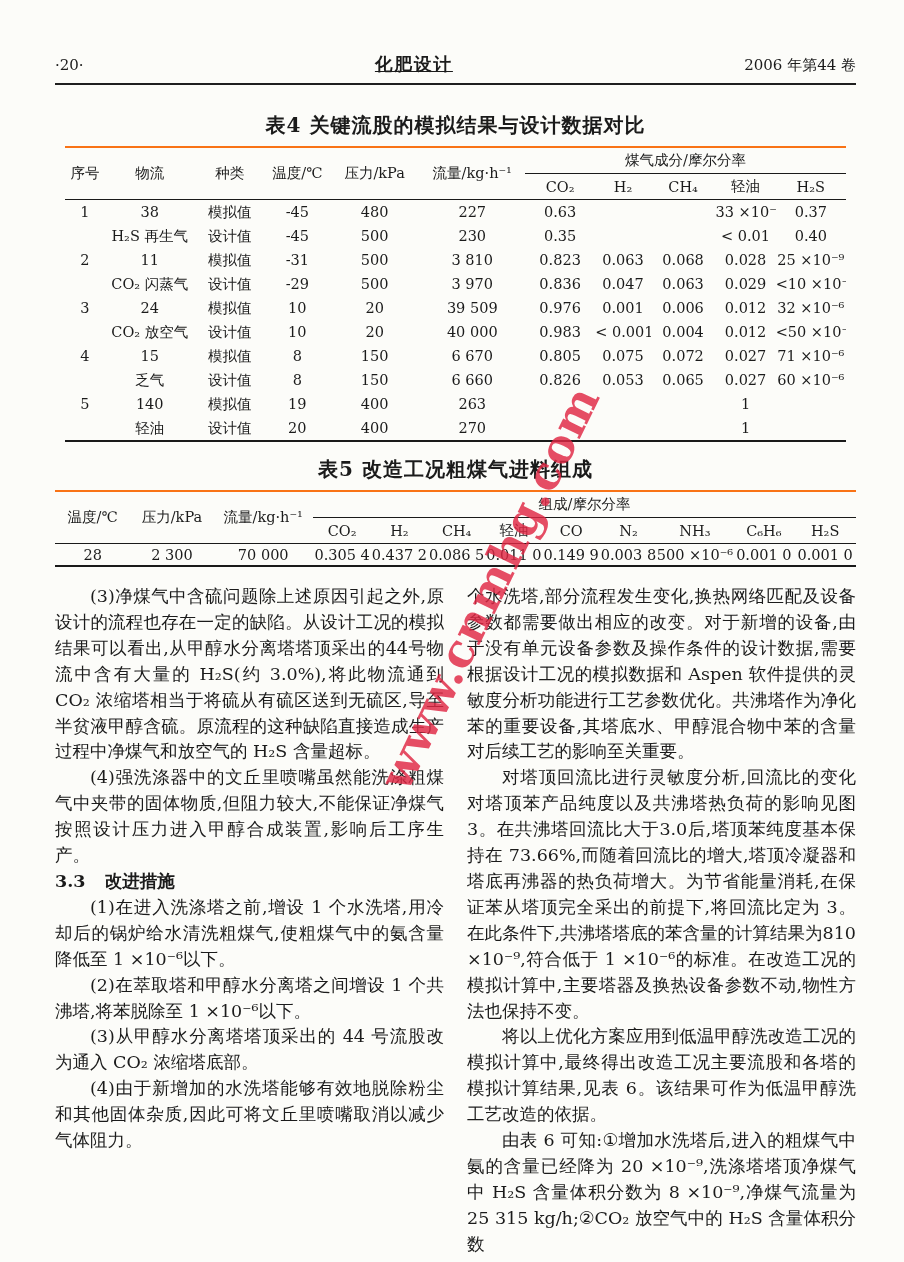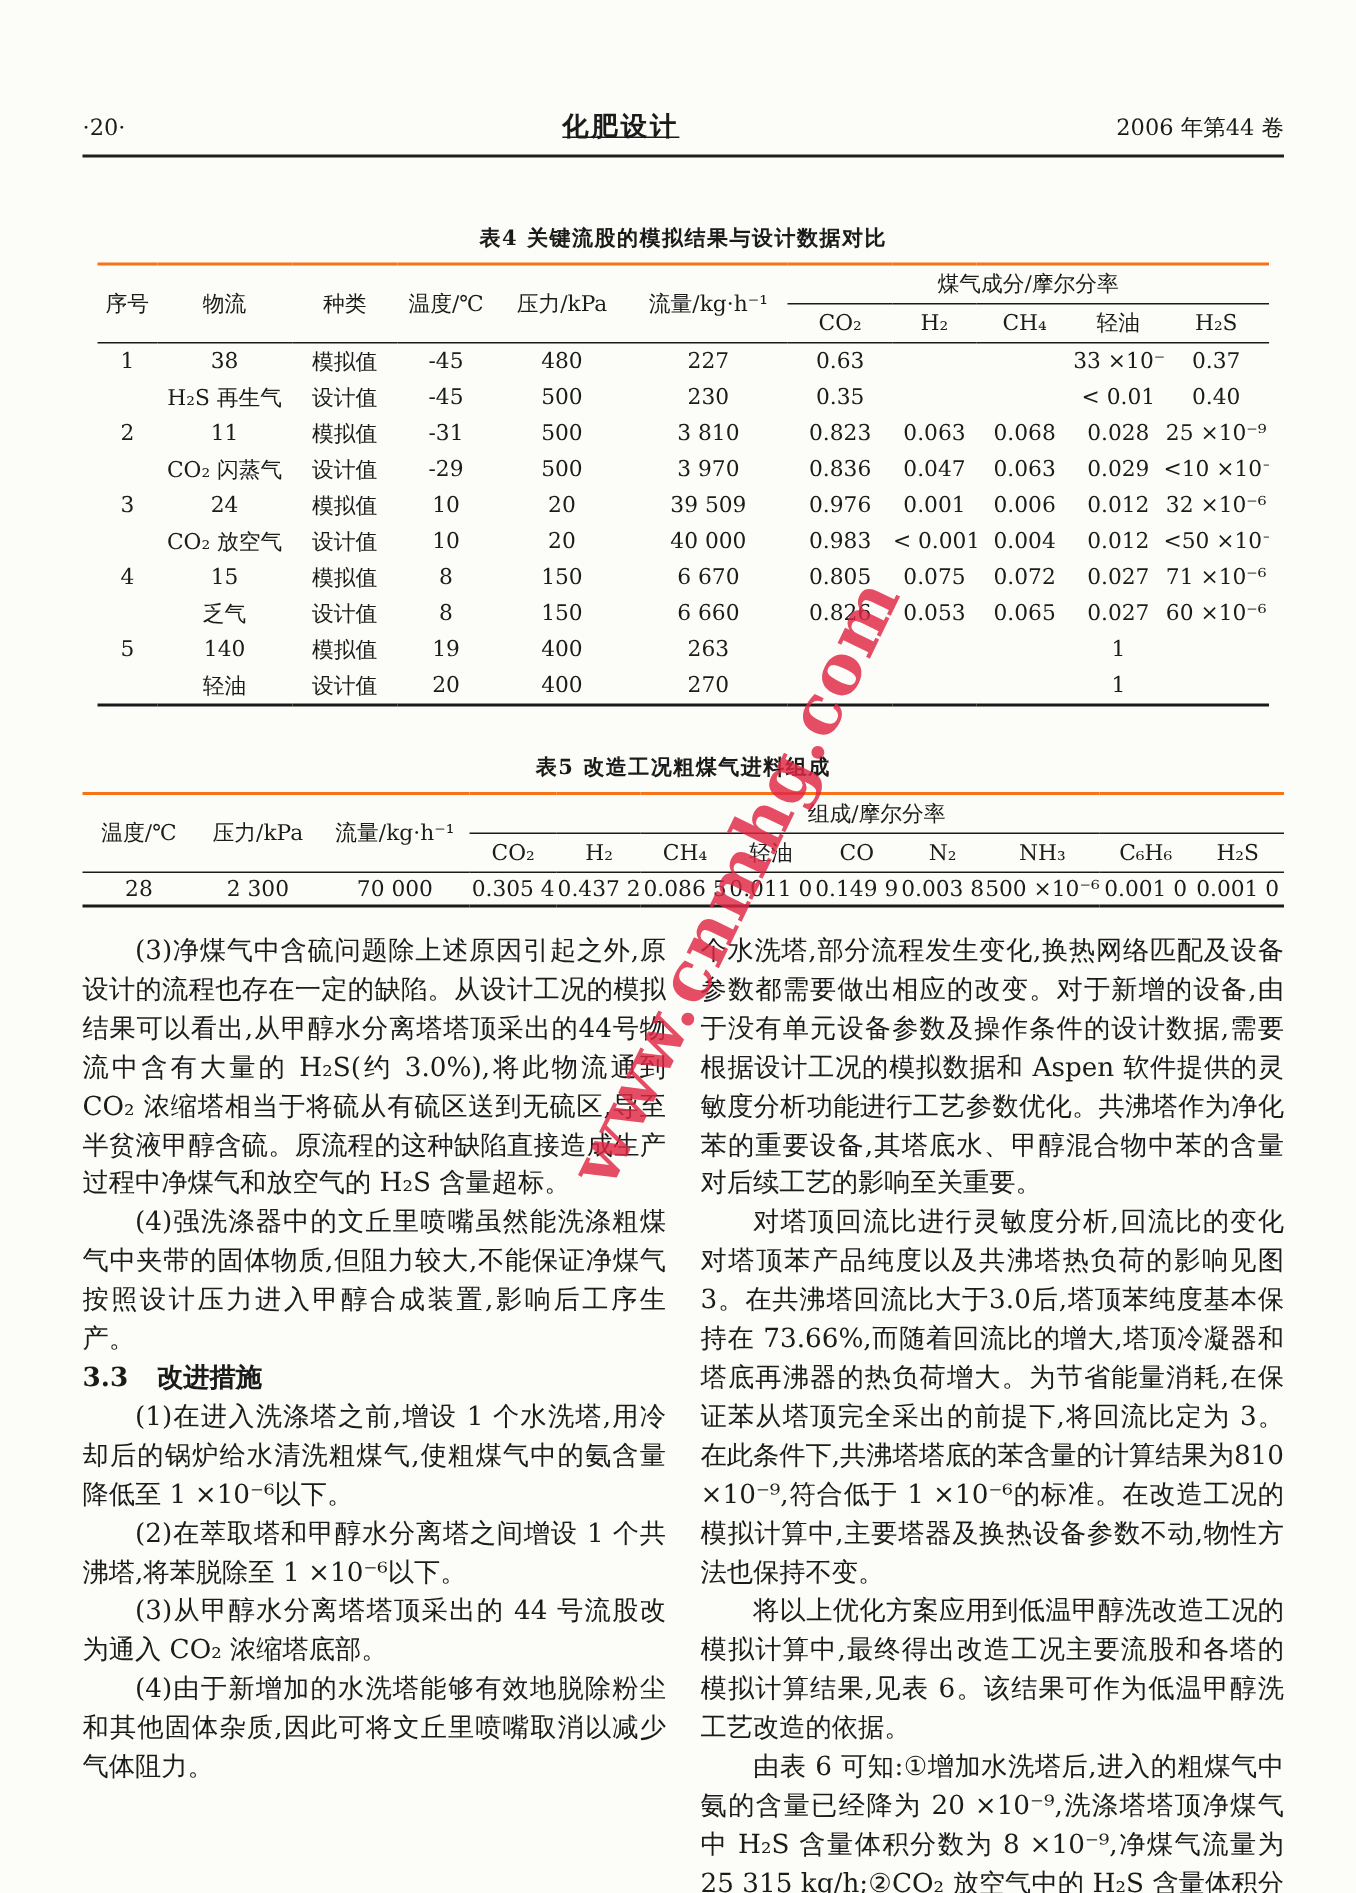--- a/index.html
+++ b/index.html
@@ -7,41 +7,41 @@
     width:904px; height:1262px;
     background:#f4f4f1;
     font-family:"DejaVu Serif","DejaVu Sans","Liberation Serif",serif;
     color:#1b1b1b;
   }
   .page {
     position:relative;
     width:904px; height:1262px;
     box-sizing:border-box;
     background:#fcfcf9;
-    padding:72px 48px 0 55px;
+    padding:52px 48px 0 55px;
     overflow:hidden;
   }
   
   .pg-header {
     display:flex; justify-content:space-between; align-items:baseline;
     font-size:15px;
   }
   .pg-header .journal { font-weight:bold; font-size:17.5px; letter-spacing:2px;text-decoration:underline; }
   .header-rule { border-bottom:2.5px solid #1f1f1f; margin-top:7px; }
   
   .two-col { display:flex; gap:23px; }
   .two-col .col { flex:1 1 0; min-width:0; }
   
   .intro { margin-top:13px; font-size:17.5px; line-height:26px; text-align:justify; }
   .intro p { margin:0; }
   .sup { vertical-align:super; font-size:11px; line-height:0; }
   
   .tbl-title {
-    text-align:center; font-weight:bold; font-size:14px;
-    margin:32px 0 7px 0; letter-spacing:1px;
+    text-align:center; font-weight:bold; font-size:20px;
+    margin:14px 0 7px 0; letter-spacing:1px;
   }
   table.datatable {
     border-collapse:collapse; table-layout:fixed;
     border-top:2px solid #f97316; border-bottom:2.5px solid #1a1a1a;
     font-size:14.5px;
   }
   table.t4 { width:781px; margin:0 auto; }
   table.t5 { width:801px; margin:0 auto; }
   table.datatable th {
     font-weight:normal; text-align:center; padding:3px 0;

